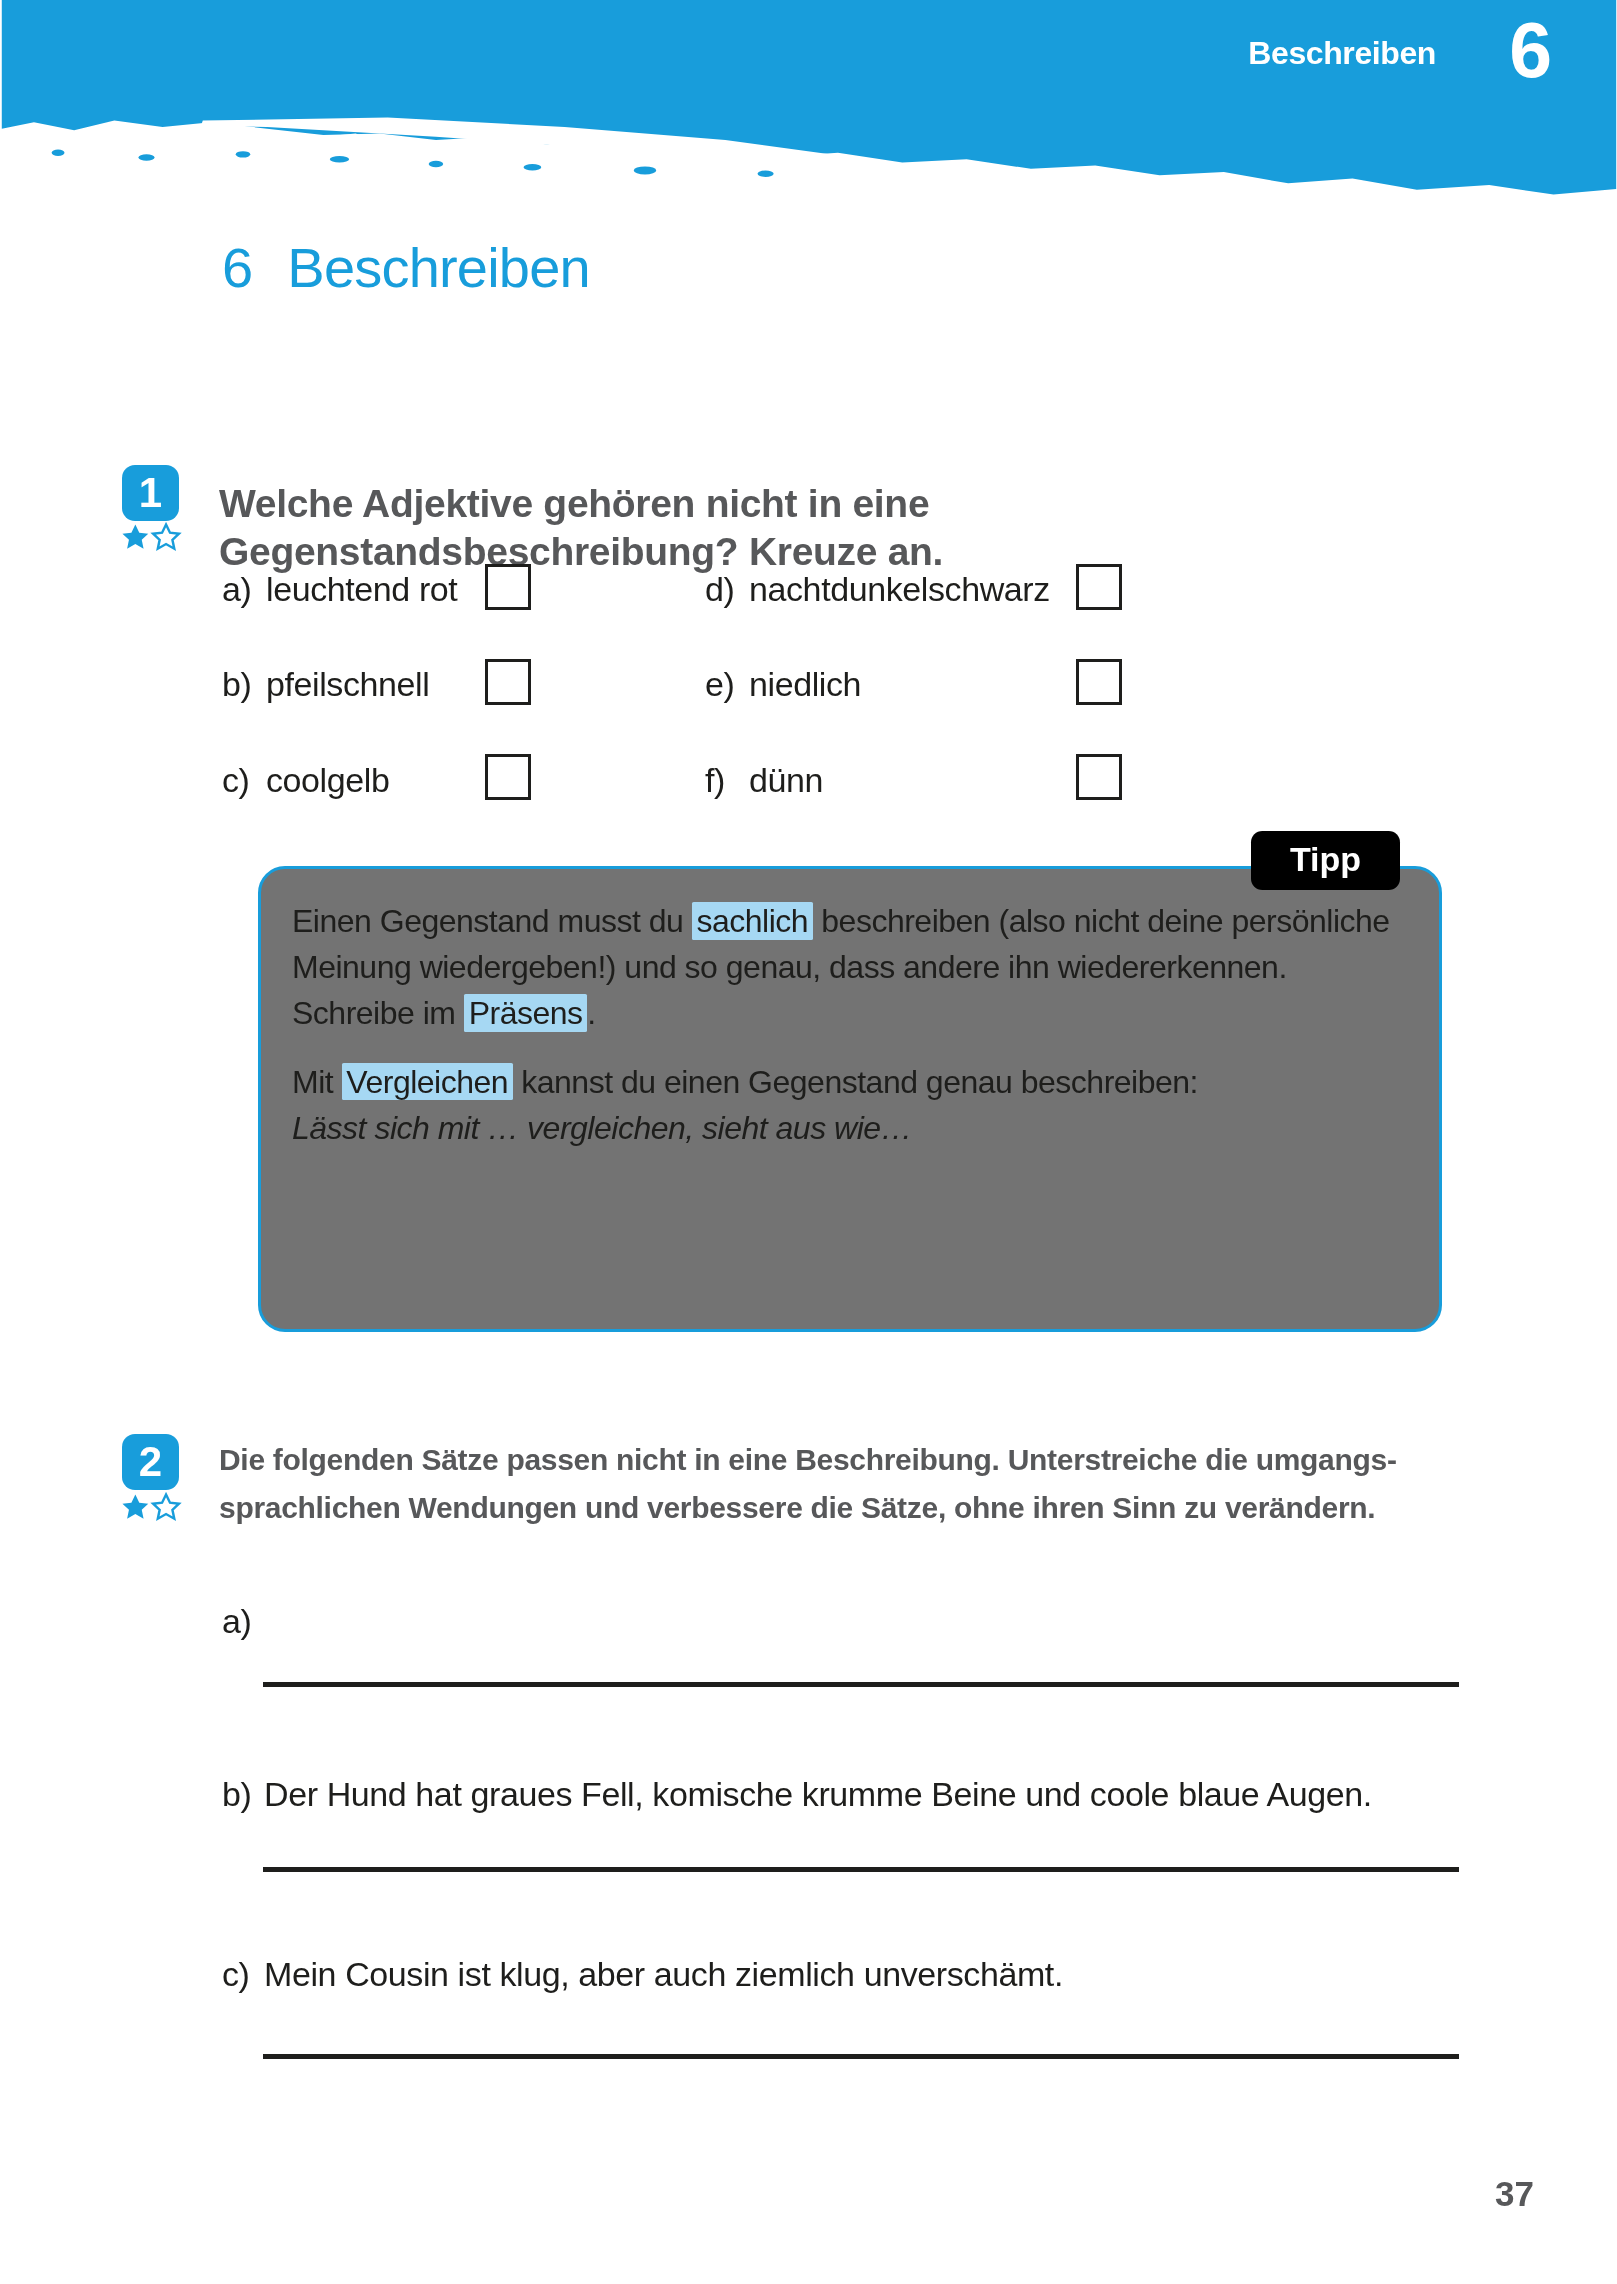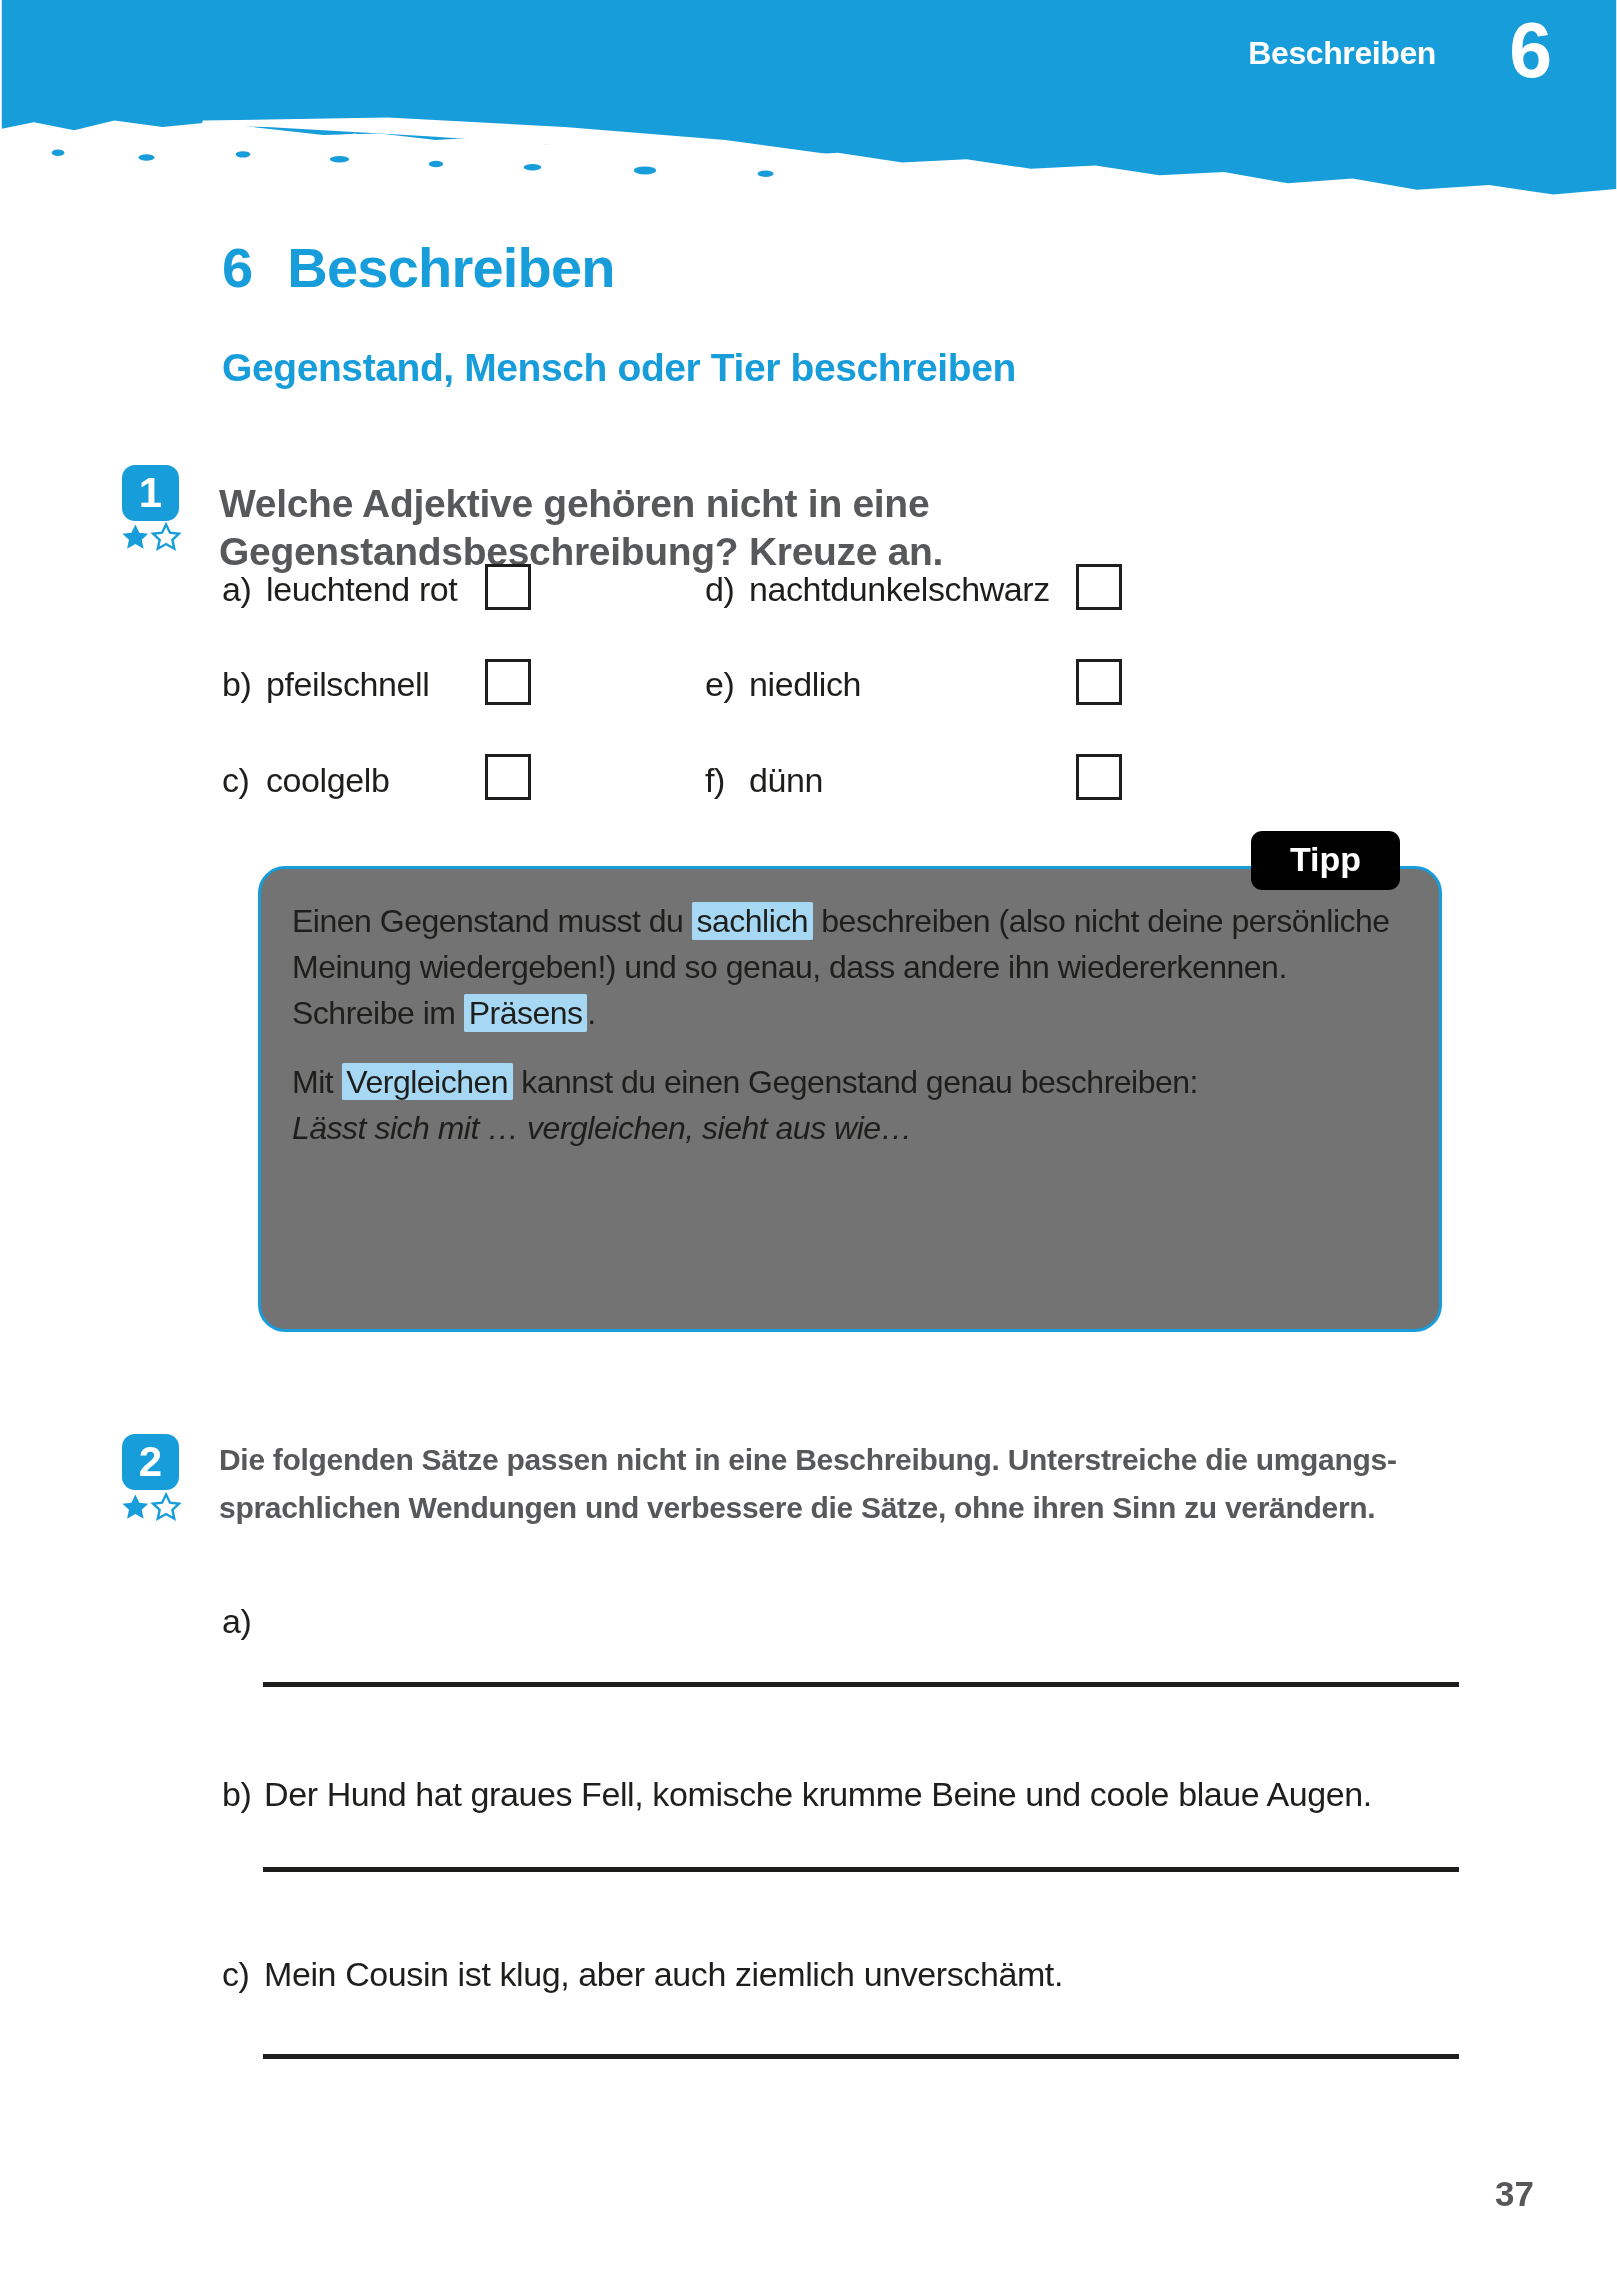--- a/index.html
+++ b/index.html
@@ -17,21 +17,21 @@
     position:absolute;top:35px;right:182px;
     font-size:32px;font-weight:bold;color:#ffffff;letter-spacing:-0.4px;
   }
   .chapter-number{
     position:absolute;top:6.4px;right:66px;
     font-size:77px;font-weight:bold;color:#ffffff;
   }
   
   .page-title{
     position:absolute;left:222px;top:235px;
-    font-size:56px;font-weight:bold;color:#189ddb;letter-spacing:-0.8px;
+    font-size:56px;font-weight:normal;color:#189ddb;letter-spacing:-0.8px;
   }
   .page-title .num{margin-right:35px;}
   .section-heading{
     position:absolute;left:222px;top:346px;
     font-size:39px;font-weight:bold;color:#189ddb;letter-spacing:-0.4px;
   }
   
   .badge{
     position:absolute;left:122px;width:57px;height:56px;
     background:#189ddb;border-radius:13px;
@@ -112,21 +112,20 @@
       <ellipse fill="#189ddb" cx="950" cy="216" rx="10" ry="4"></ellipse>
       <ellipse fill="#189ddb" cx="1500," :="" cy="240" rx="0" ry="0"></ellipse>
     </svg>
     <div class="chapter-label">Beschreiben</div>
     <div class="chapter-number">6</div>
   </div>
 
   <div class="page-title">
     <span class="num">6</span><span>Beschreiben</span>
   </div>
-  <div class="section-heading">Gegenstand, Mensch oder Tier beschreiben</div>
 
   <div class="badge" style="top:465px;">1</div>
   <svg class="stars" style="top:522px;" viewBox="0 0 78 38" xmlns="http://www.w3.org/2000/svg">
     <g>
         <polygon fill="#189ddb" points="19,3 23.9,13.1 35,14.3 26.9,21.9 29.2,32.9 19,27.1 8.8,32.9 11.1,21.9 3,14.3 14.1,13.1"></polygon>
       </g>
     <g transform="translate(38,0)">
         <polygon fill="#ffffff" stroke="#189ddb" stroke-width="3" points="19,3 23.9,13.1 35,14.3 26.9,21.9 29.2,32.9 19,27.1 8.8,32.9 11.1,21.9 3,14.3 14.1,13.1"></polygon>
       </g>
   </svg>

